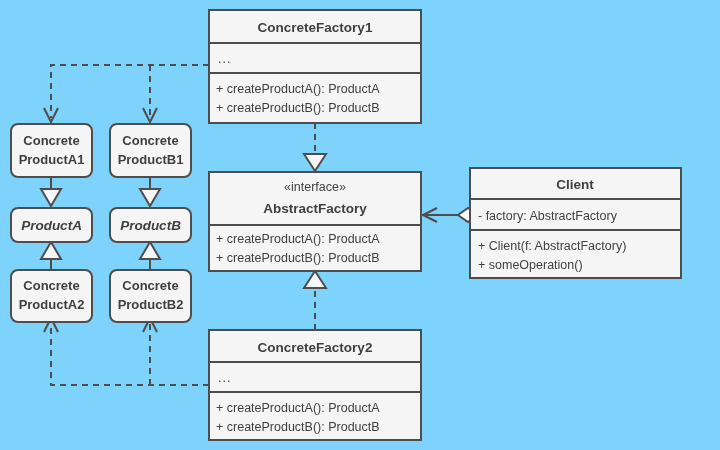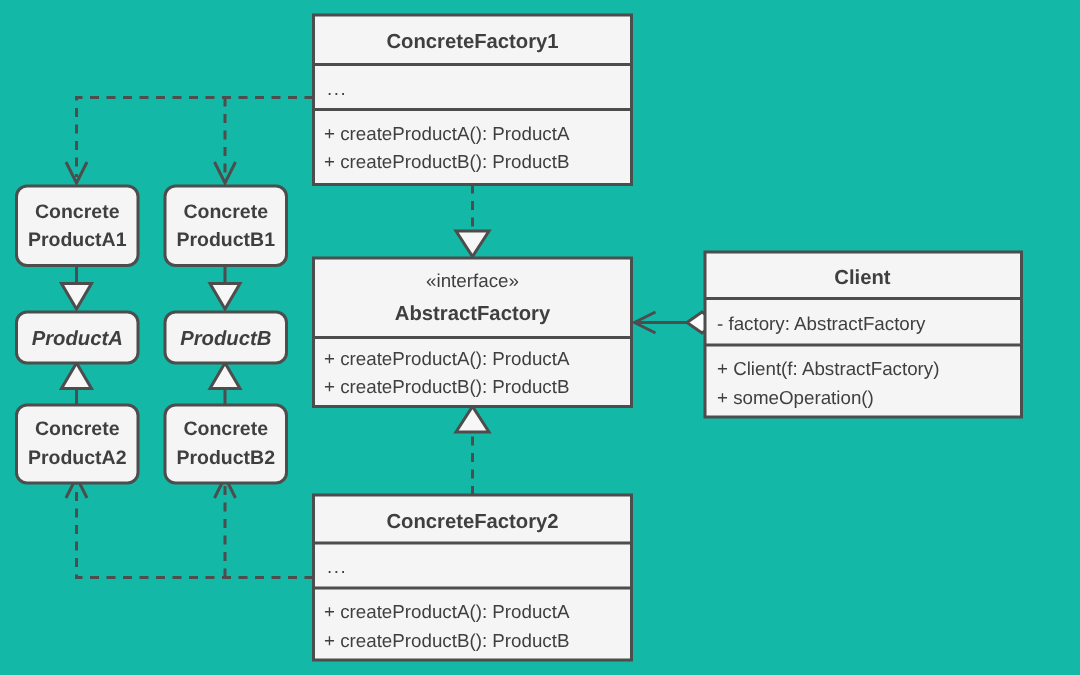--- a/index.html
+++ b/index.html
@@ -12,21 +12,21 @@
     width: 720px;
     height: 450px;
     overflow: hidden;
     font-family: "Liberation Sans", sans-serif;
     color: #3f3f3f;
   }
   #diagram-canvas {
     position: relative;
     width: 720px;
     height: 450px;
-    background: #14b8a6;
+    background: #7dd3fc;
   }
   svg.uml-svg {
     position: absolute;
     left: 0;
     top: 0;
     width: 720px;
     height: 450px;
     display: block;
   }
   .cls-box {

